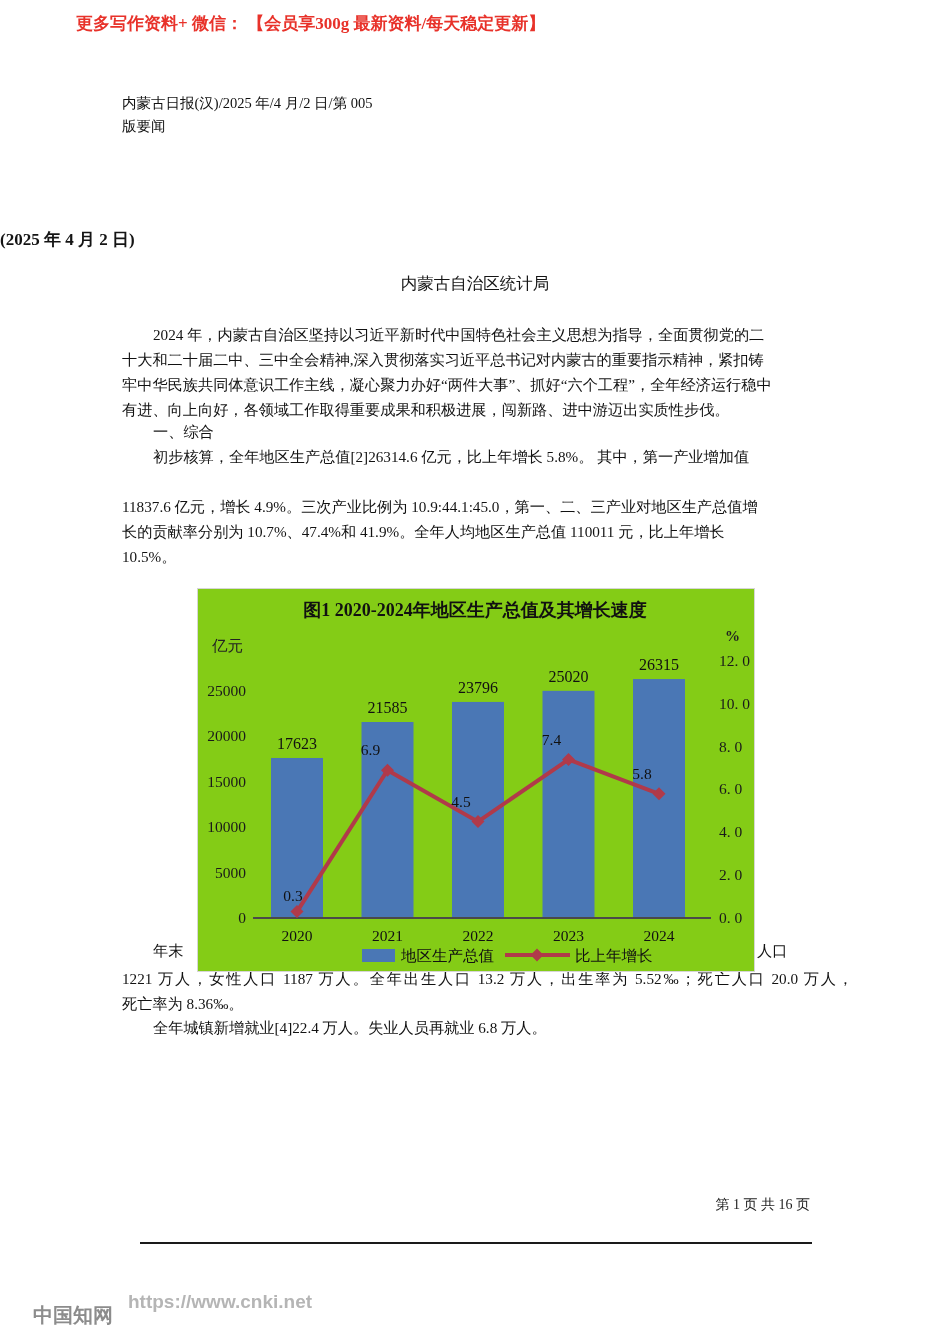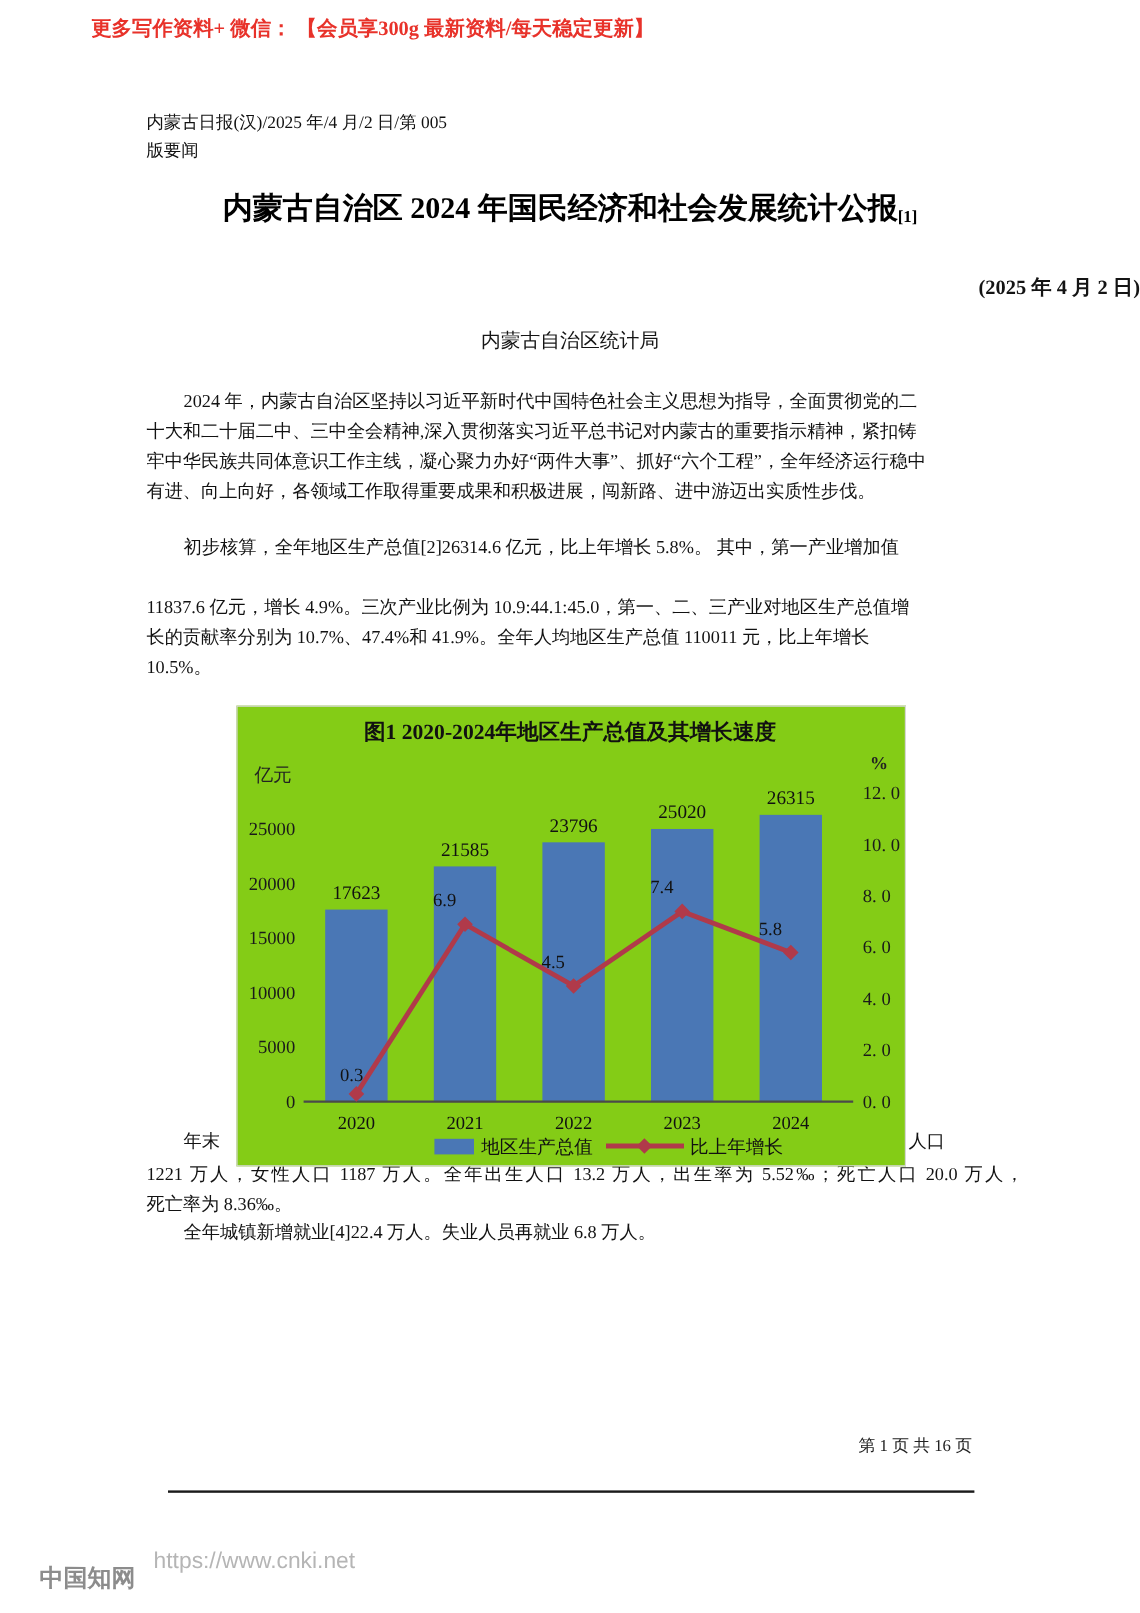--- a/index.html
+++ b/index.html
@@ -13,21 +13,21 @@
     position:absolute; left:60px; top:12px;
     font-family:Liberation Serif, serif;
     font-weight:bold; font-size:17px; color:#e8322a; white-space:nowrap;margin-left:16px;
   }
   .src-header { position:absolute; left:122px; top:92px; font-size:14.5px; line-height:23px; color:#111; }
   .doc-title {
     position:absolute; left:0; top:157px; width:100%; text-align:center;
     font-size:25px; font-weight:bold; color:#000; white-space:nowrap;
   }
   .doc-title .fn { font-size:14px; vertical-align:-3px; }
-  .doc-date { position:absolute; left:0; top:228px; width:100%; text-align:right; font-size:17px; font-weight:bold; }
+  .doc-date { position:absolute; left:0; top:228px; width:100%; text-align:left; font-size:17px; font-weight:bold; }
   .doc-author { position:absolute; left:0; top:273px; width:100%; text-align:center; font-size:16.5px; }
   .bodyline { position:absolute; left:122px; width:731px; font-size:15.2px; line-height:25.3px; white-space:nowrap; color:#121212; }
   .indent { text-indent:31px; }
   .justify-last { white-space:normal; text-align:justify; text-align-last:justify; }
   .frag-line { position:absolute; left:122px; width:731px; font-size:15.2px; color:#121212; }
   .frag-right { position:absolute; left:635px; top:0; }
   .chart-box {
     position:absolute; left:197px; top:588px; width:558px; height:384px;
     background:#84cc16; border:1px solid #d6d6d6;
   }
@@ -35,45 +35,45 @@
     position:absolute; right:140px; top:1196px;
     font-family:Liberation Serif, serif; font-size:14px; color:#222;
   }
   .rule { position:absolute; left:140px; top:1242px; width:672px; height:2px; background:#1a1a1a; }
   .wm-brand {
     position:absolute; left:33px; top:1290px;
     font-family:"Liberation Sans","DejaVu Sans",sans-serif; font-size:20px; color:#8c8c8c; font-weight:bold;margin-top:12px;
   }
   .wm-url {
     position:absolute; left:128px; top:1291px;
-    font-family:"Liberation Sans","DejaVu Sans",sans-serif; font-size:19px; color:#b5b5b5; text-decoration:none;
+    font-family:"Liberation Sans","DejaVu Sans",sans-serif; font-size:19px; color:#b5b5b5; text-decoration:none;font-weight:bold;
   }
 </style>
 </head>
 <body>
 
 <div class="page">
 
   <div class="banner">更多写作资料+ 微信： 【会员享300g 最新资料/每天稳定更新】</div>
 
   <div class="src-header">
     <div>内蒙古日报(汉)/2025 年/4 月/2 日/第 005</div>
     <div>版要闻</div>
   </div>
 
-  <div class="doc-title"><span>内蒙古自治区 2024 年国民经济和社会发展统计公报</span><span class="fn">[1]</span></div>
 
   <div class="doc-date">(2025 年 4 月 2 日)</div>
   <div class="doc-author">内蒙古自治区统计局</div>
 
   <div class="bodyline indent" style="top:322px">2024 年，内蒙古自治区坚持以习近平新时代中国特色社会主义思想为指导，全面贯彻党的二</div>
   <div class="bodyline" style="top:347px">十大和二十届二中、三中全会精神,深入贯彻落实习近平总书记对内蒙古的重要指示精神，紧扣铸</div>
   <div class="bodyline" style="top:372px">牢中华民族共同体意识工作主线，凝心聚力办好“两件大事”、抓好“六个工程”，全年经济运行稳中</div>
   <div class="bodyline" style="top:397px">有进、向上向好，各领域工作取得重要成果和积极进展，闯新路、进中游迈出实质性步伐。</div>
 
+  <div class="bodyline indent" style="top:419px">一、综合</div>
 
   <div class="bodyline indent" style="top:444px">初步核算，全年地区生产总值[2]26314.6 亿元，比上年增长 5.8%。 其中，第一产业增加值</div>
   <div class="bodyline" style="top:494px">11837.6 亿元，增长 4.9%。三次产业比例为 10.9:44.1:45.0，第一、二、三产业对地区生产总值增</div>
   <div class="bodyline" style="top:519px">长的贡献率分别为 10.7%、47.4%和 41.9%。全年人均地区生产总值 110011 元，比上年增长</div>
   <div class="bodyline" style="top:544px">10.5%。</div>
 
   <div class="frag-line" style="top:941px">
     <span class="indent" style="display:inline-block">年末</span>
     <span class="frag-right">人口</span>
   </div>

